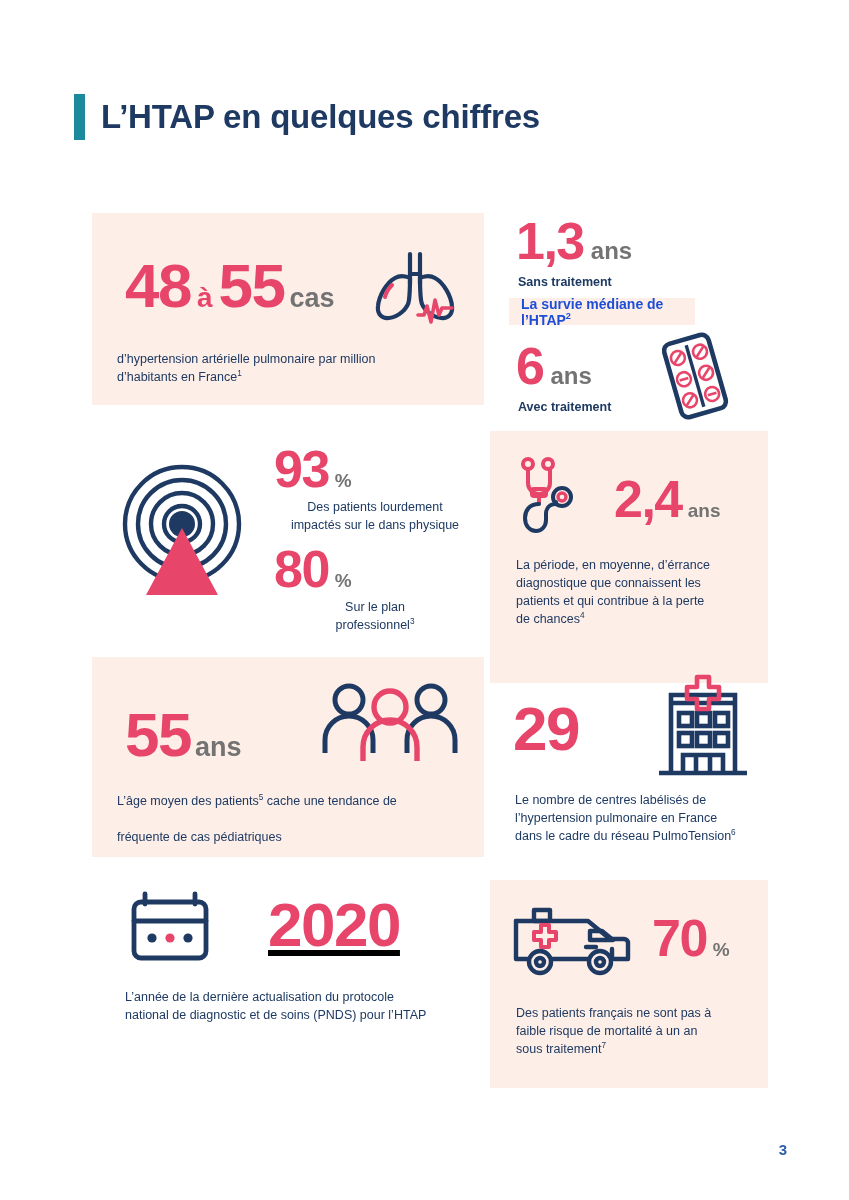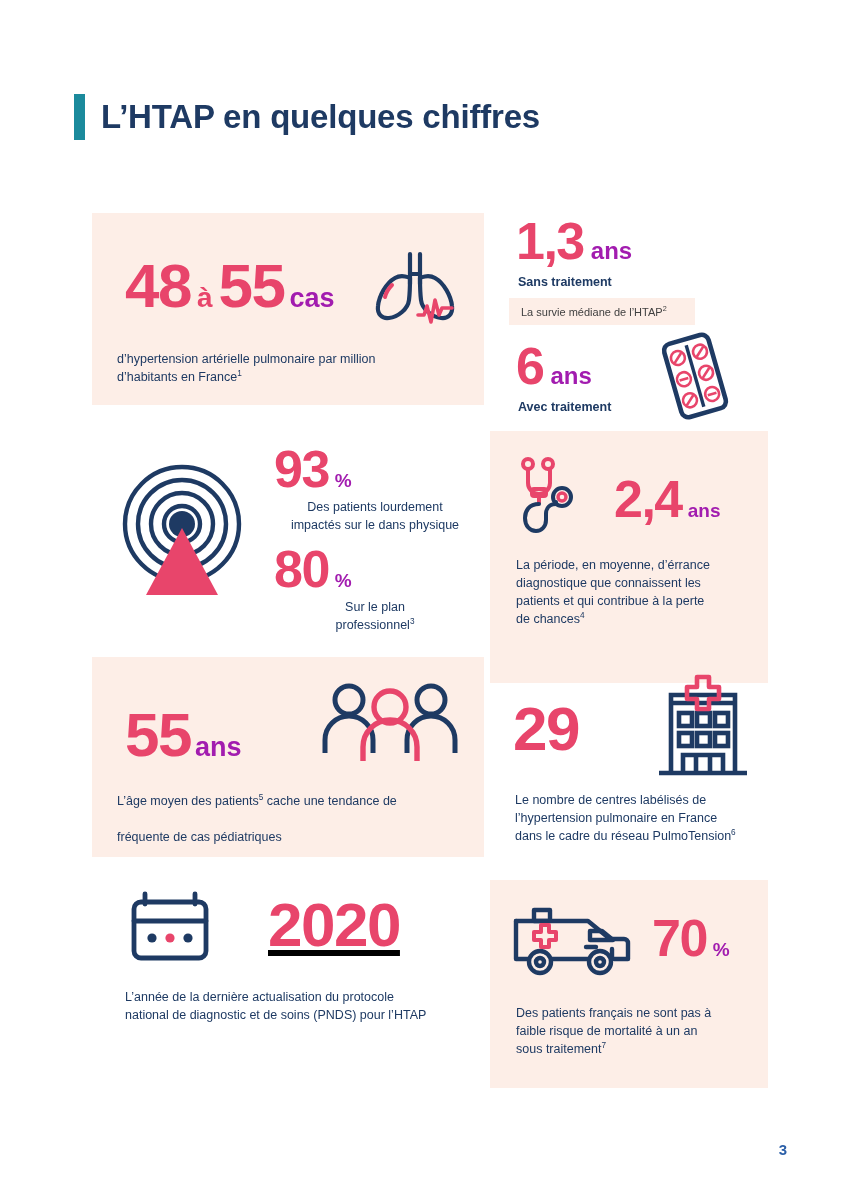--- a/index.html
+++ b/index.html
@@ -61,21 +61,21 @@
   }
   .num {
     color: #e8456b;
     font-weight: bold;
     line-height: 1;
     letter-spacing: -1.5px;
   }
   .num-xl { font-size: 62px; }
   .num-lg { font-size: 52px; }
   .unit {
-    color: #a21caf;
+    color: #737373;
     font-weight: bold;
     line-height: 1;
   }
   .unit-lg { font-size: 27px; }
   .unit-md { font-size: 24px; }
   .unit-sm { font-size: 19px; }
   .sep-a {
     color: #e8456b;
     font-weight: bold;
     font-size: 28px;
@@ -107,23 +107,23 @@
   
   .survie-bar {
     position: absolute;
     background: #fdeee7;
     display: flex;
     align-items: center;
     padding: 0 12px;
     box-sizing: border-box;
   }
   .survie-bar span {
-    color: #404040;
-    font-size: 11px;
-    font-weight: 400;
+    color: #1d4ed8;
+    font-size: 14px;
+    font-weight: 700;
   }
 
   
   .page-num {
     position: absolute;
     right: 62px;
     bottom: 42px;
     color: #2b5fa8;
     font-size: 15px;
     font-weight: bold;

